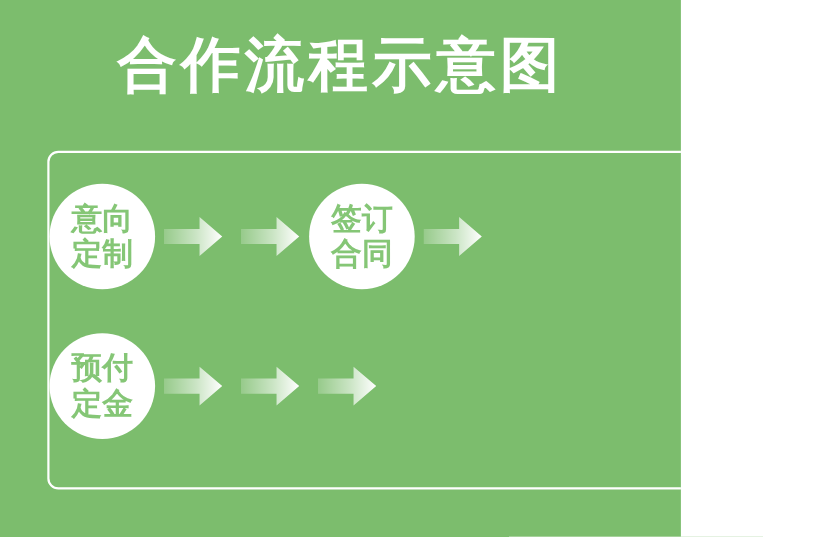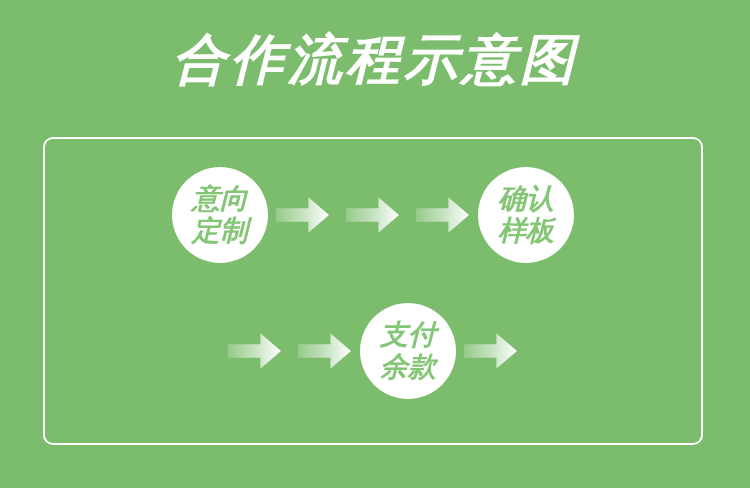--- a/index.html
+++ b/index.html
@@ -6,25 +6,24 @@
     margin: 0;
     padding: 0;
   }
   body {
     width: 750px;
     height: 488px;
     font-family: "Liberation Sans", "DejaVu Sans", sans-serif;
   }
   .stage {
     position: relative;
-    width: 750px;
+    width: 619px;
     height: 488px;
     background: var(--bg, #7cbd6d);
     overflow: hidden;
-    font-style: italic;
   }
   .title {
     margin: 0;
     padding-top: 30px;
     text-align: center;
     font-size: 54px;
     line-height: 1.1;
     font-weight: 700;
     letter-spacing: 4px;
     color: var(--title_text, #ffffff);
@@ -39,21 +38,20 @@
     border: 2px solid var(--panel_border, #ffffff);
     border-radius: 10px;
     display: flex;
     flex-direction: column;
     padding-top: 28px;
     row-gap: 40px;
   }
   .flow-row {
     display: flex;
     align-items: center;
-    justify-content: center;
     height: 96px;
   }
   .step {
     width: 96px;
     height: 96px;
     border-radius: 50%;
     background: var(--circle_bg, #ffffff);
     display: flex;
     align-items: center;
     justify-content: center;
@@ -104,39 +102,39 @@
       <div class="step">
         <span class="step-label">意向
 定制</span>
       </div>
       <svg class="arrow" viewBox="0 0 55 38">
         <polygon points="0,12 33,12 33,1 54,19 33,37 33,26 0,26" fill="url(#arrowGrad)"></polygon>
       </svg>
       <svg class="arrow" viewBox="0 0 55 38">
         <polygon points="0,12 33,12 33,1 54,19 33,37 33,26 0,26" fill="url(#arrowGrad)"></polygon>
       </svg>
+      <div class="step">
+        <span class="step-label">签订
+合同</span>
+      </div>
       <svg class="arrow" viewBox="0 0 55 38">
         <polygon points="0,12 33,12 33,1 54,19 33,37 33,26 0,26" fill="url(#arrowGrad)"></polygon>
       </svg>
-      <div class="step">
-        <span class="step-label">确认
-样板</span>
-      </div>
     </div>
 
     <div class="flow-row">
+      <div class="step">
+        <span class="step-label">预付
+定金</span>
+      </div>
       <svg class="arrow" viewBox="0 0 55 38">
         <polygon points="0,12 33,12 33,1 54,19 33,37 33,26 0,26" fill="url(#arrowGrad)"></polygon>
       </svg>
       <svg class="arrow" viewBox="0 0 55 38">
         <polygon points="0,12 33,12 33,1 54,19 33,37 33,26 0,26" fill="url(#arrowGrad)"></polygon>
       </svg>
-      <div class="step">
-        <span class="step-label">支付
-余款</span>
-      </div>
       <svg class="arrow" viewBox="0 0 55 38">
         <polygon points="0,12 33,12 33,1 54,19 33,37 33,26 0,26" fill="url(#arrowGrad)"></polygon>
       </svg>
     </div>
 
   </div>
 </div>
 
 </body></html>

